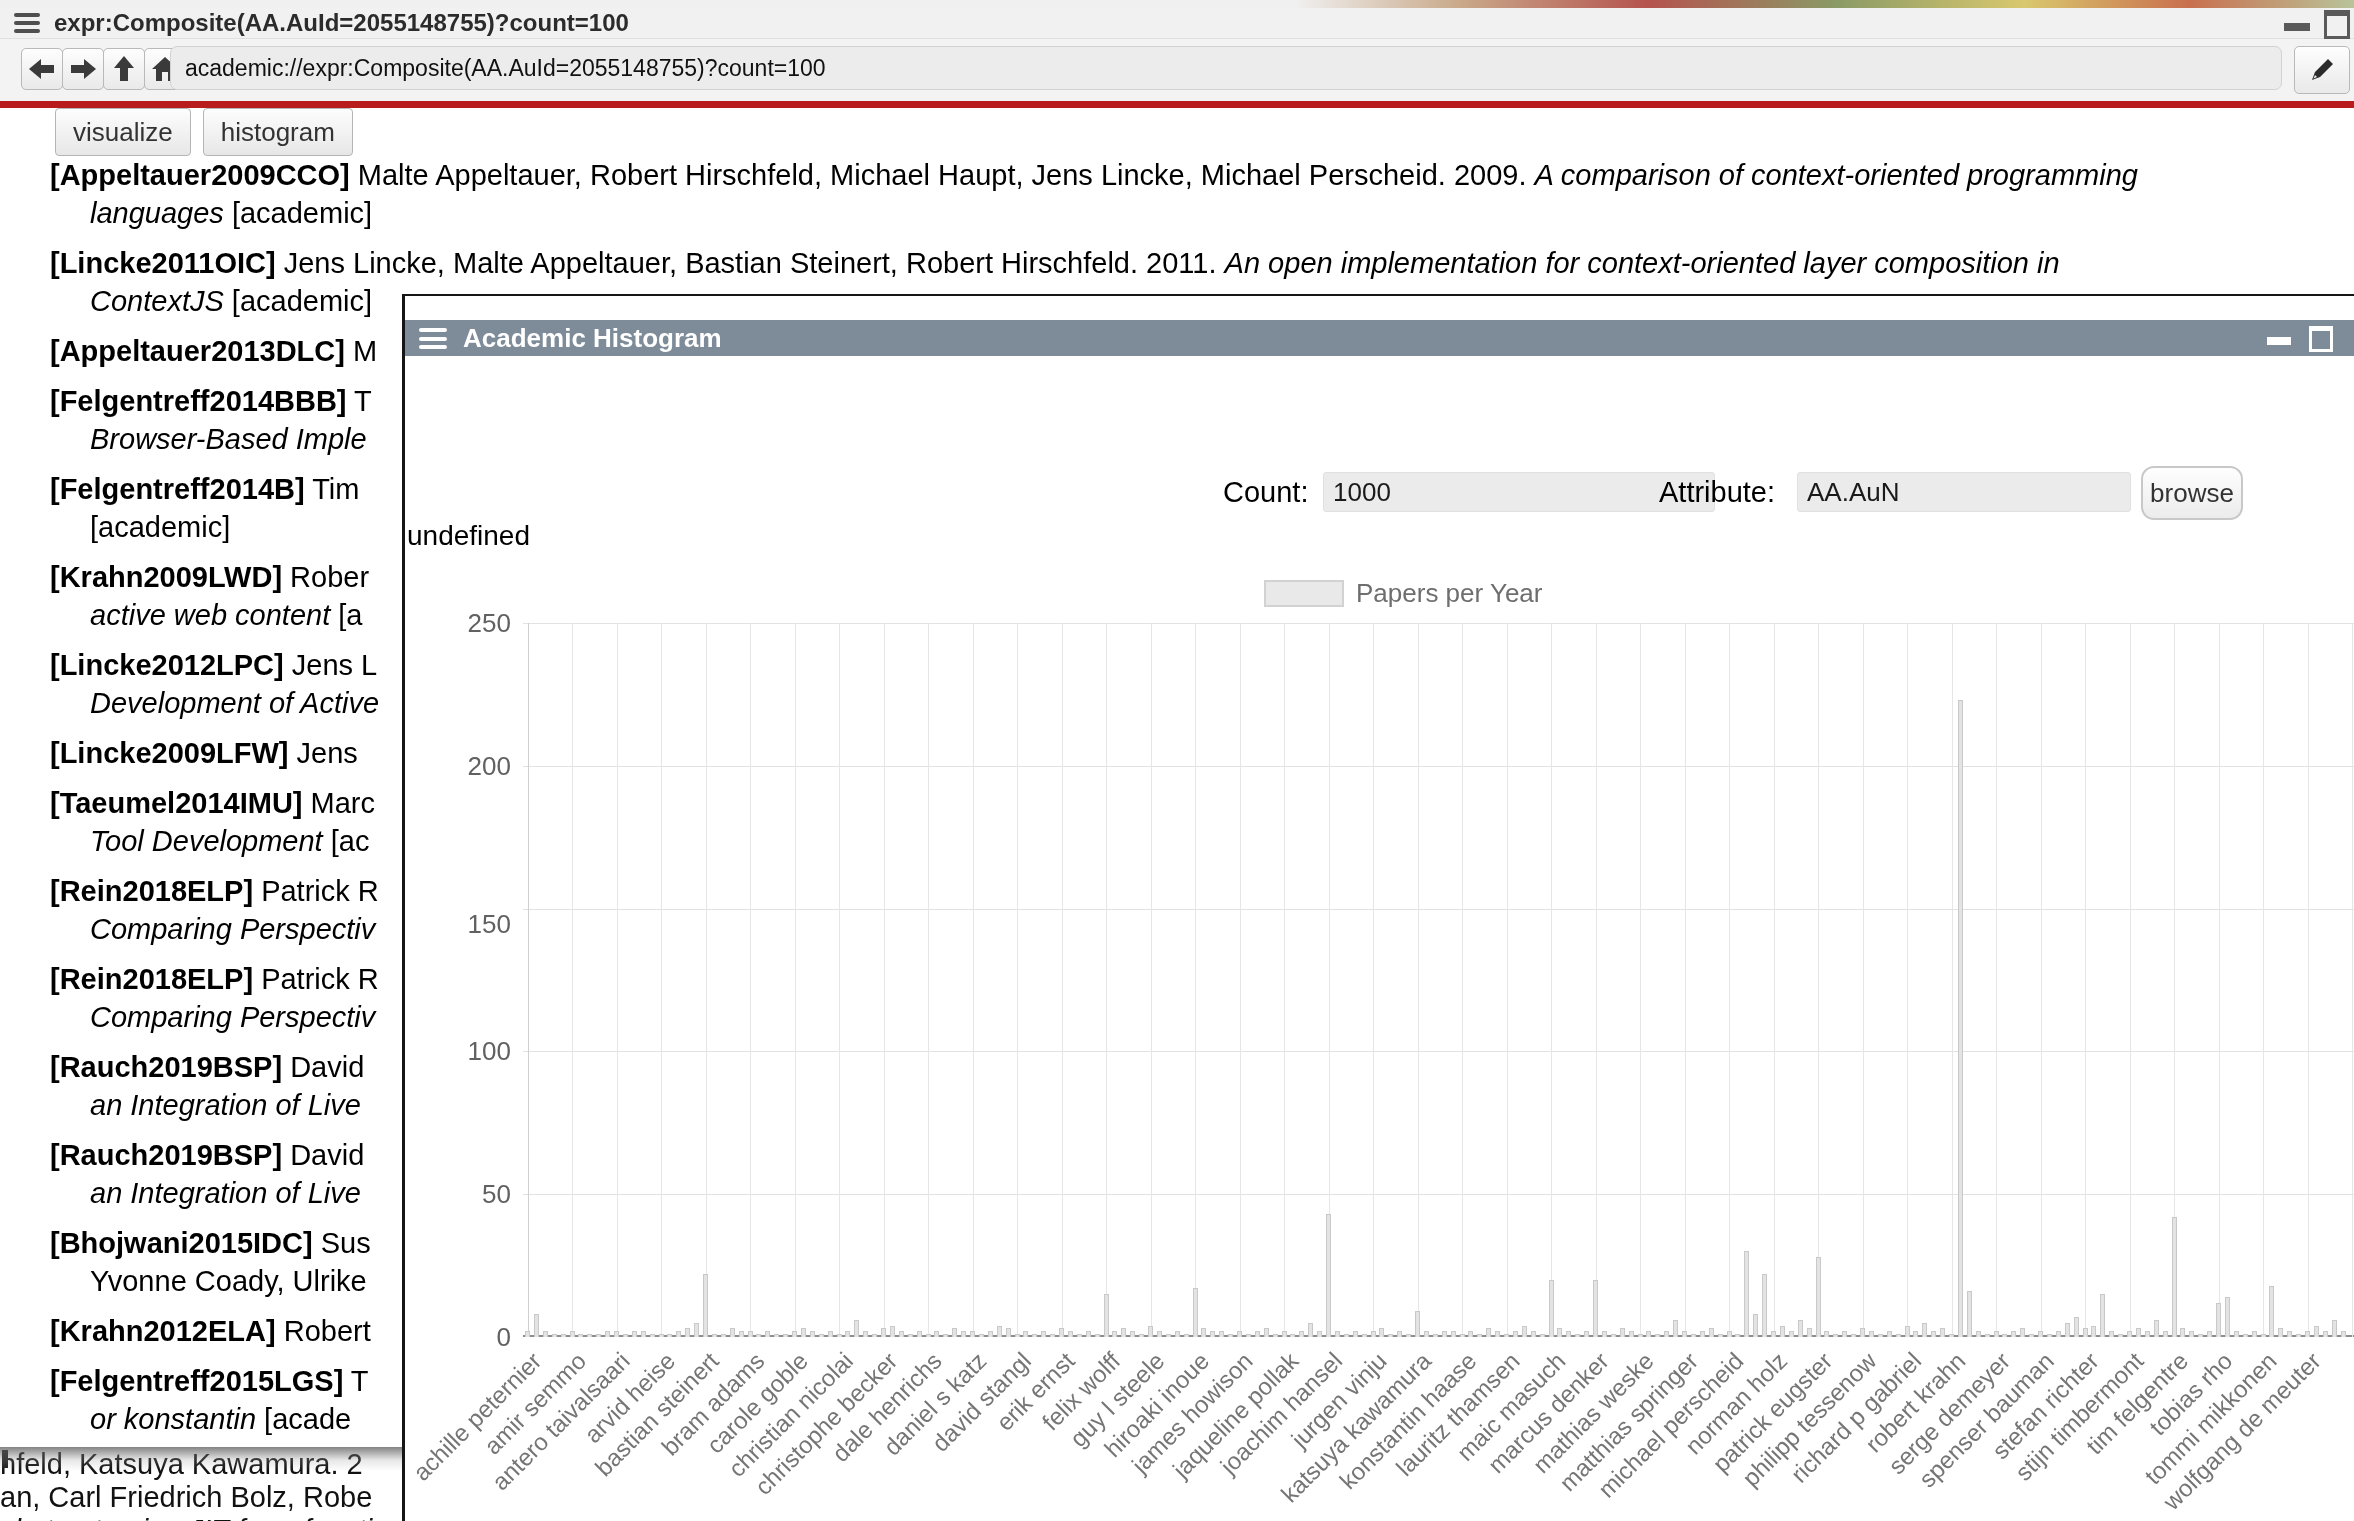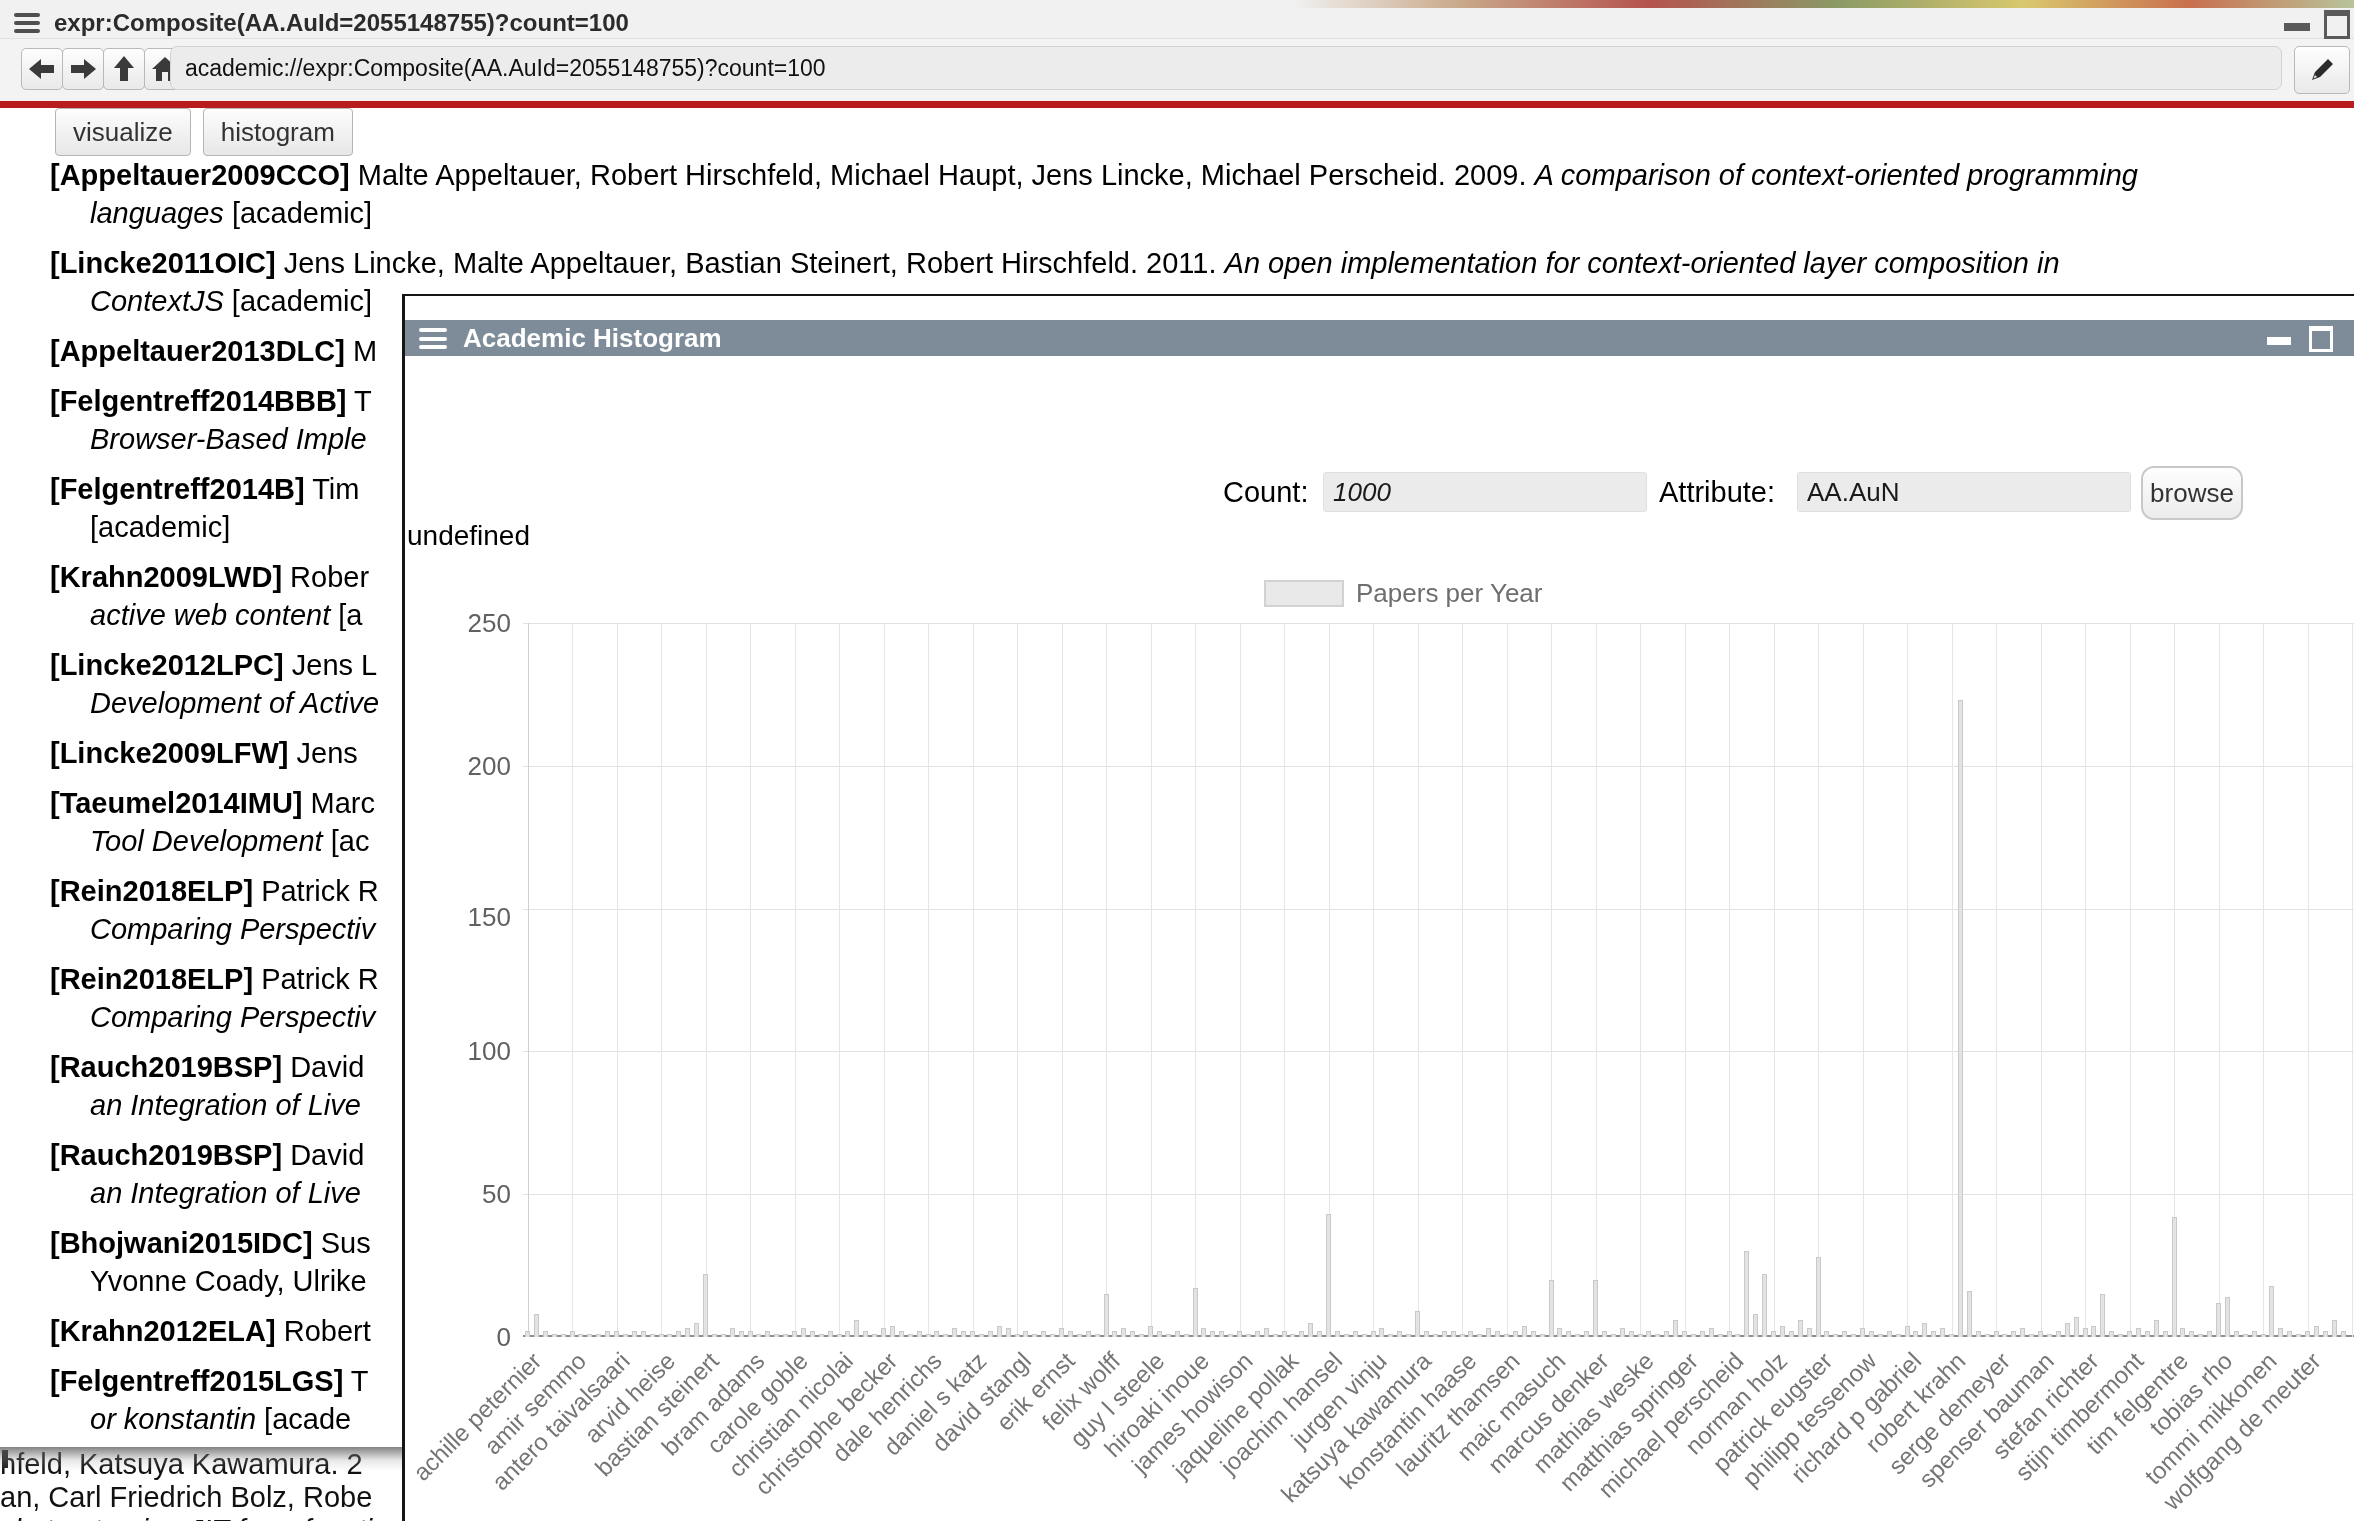--- a/index.html
+++ b/index.html
@@ -226,35 +226,35 @@
         <i></i>
         <i></i>
         <i></i>
       </div>
     <div id="hw-title">Academic Histogram</div>
     <div class="win-min" id="hw-min"></div>
     <div class="win-max" id="hw-max"></div>
   </div>
 
   <div class="hw-label" style="left:818px;top:180px;">Count:</div>
-  <div class="hw-input" style="left:918px;top:176px;width:324px;font-style:italic;">1000</div>
+  <div class="hw-input" style="left:918px;top:176px;width:392px;">1000</div>
   <div class="hw-label" style="left:1254px;top:180px;">Attribute:</div>
   <div class="hw-input" style="left:1392px;top:176px;width:334px;">AA.AuN</div>
   <div id="browse-btn">browse</div>
   <div id="hw-status">undefined</div>
 
   <div id="legend">
     <div id="legend-swatch"></div>
     <div id="legend-label">Papers per Year</div>
   </div>
   <div id="ylabels">
       <div class="ylab" style="top: 699px;">0</div>
       <div class="ylab" style="top: 556.2px;">50</div>
       <div class="ylab" style="top: 413.4px;">100</div>
-      <div class="ylab" style="top: 279px; padding-left: 16px;">150</div>
+      <div class="ylab" style="top: 286px; padding-left: 16px;">150</div>
       <div class="ylab" style="top: 127.8px;">200</div>
       <div class="ylab" style="top: -15px;">250</div>
     </div>
   <div id="plot">
       <div id="baseline"></div>
       <div class="hgrid" style="top: 571.2px;"></div>
       <div class="hgrid" style="top: 428.4px;"></div>
       <div class="hgrid" style="top: 285.6px;"></div>
       <div class="hgrid" style="top: 142.8px;"></div>
       <div class="hgrid" style="top: 0px;"></div>

